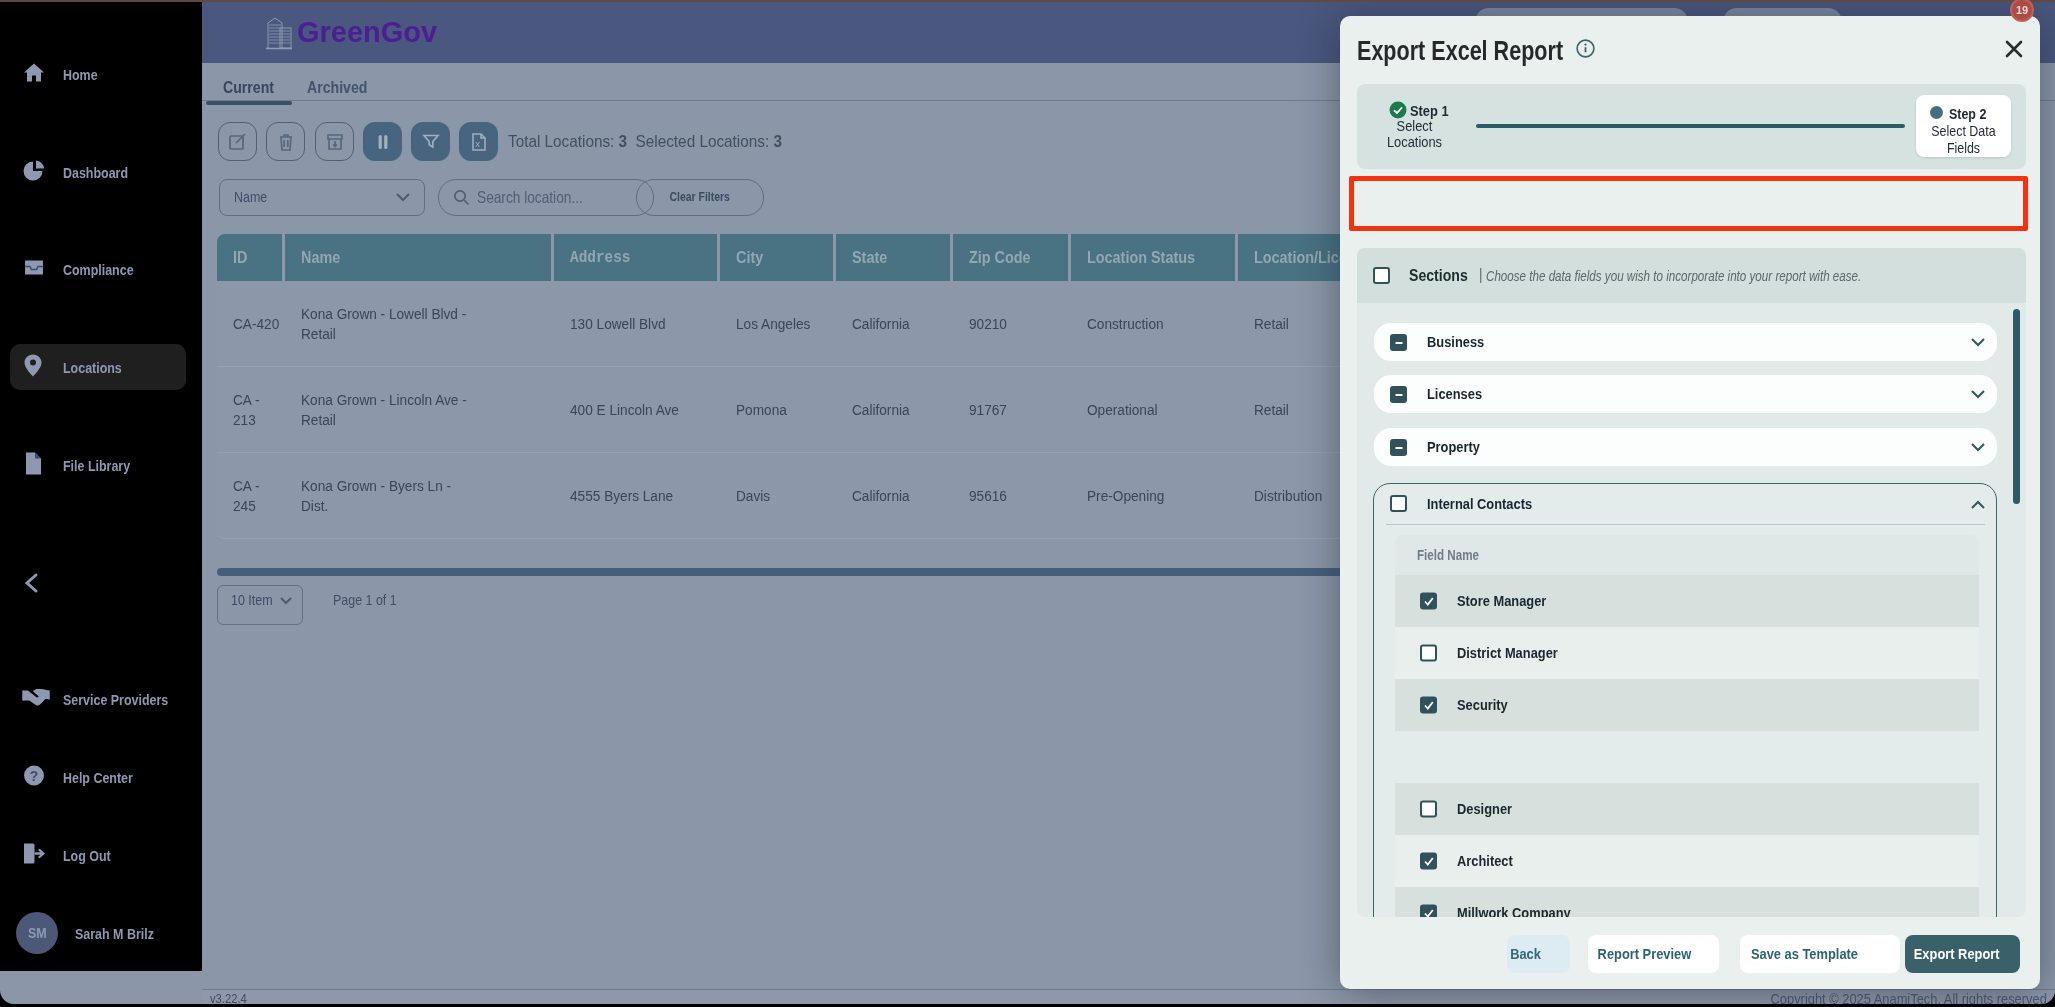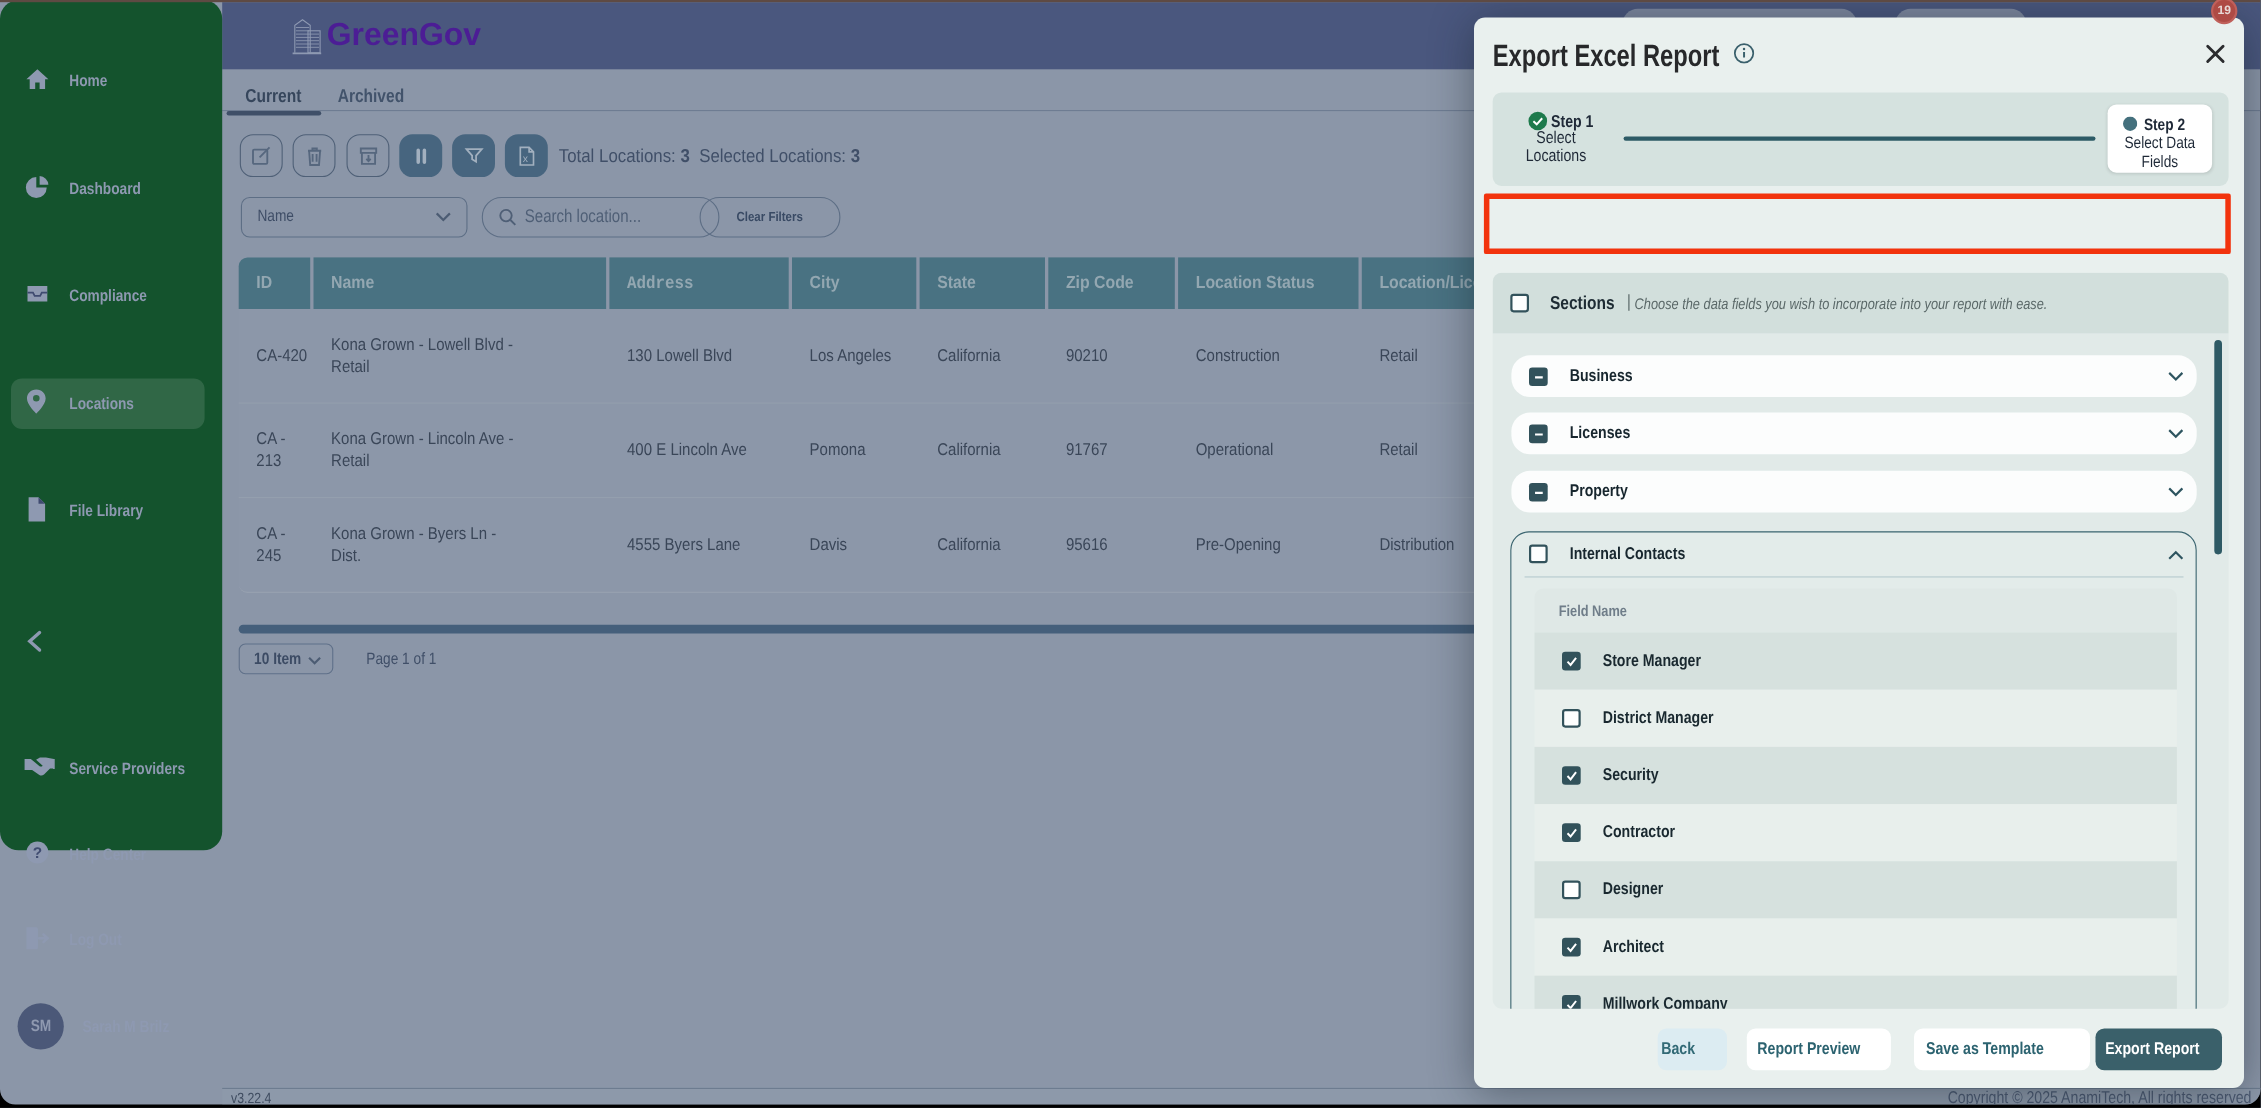--- a/index.html
+++ b/index.html
@@ -3,21 +3,21 @@
 <meta charset="utf-8">
 <style>
 * { margin:0; padding:0; box-sizing:border-box; }
 html,body { width:2055px; height:1007px; background:#000; font-family:"Liberation Sans", sans-serif; }
 .abs { position:absolute; }
 .cx { transform:scaleX(.83); transform-origin:0 50%; white-space:nowrap; }
 .cxc { display:inline-block; transform:scaleX(.83); white-space:nowrap; }
 #page { position:absolute; left:0; top:0; width:2055px; height:1004px; overflow:hidden; border-radius:0 0 14px 14px; background:#8b96a8; }
 #topline { position:absolute; left:0; top:0; width:2055px; height:2px; background:#5e4a43; z-index:30; }
 
-#sidebar { position:absolute; left:0; top:0; width:202px; height:773px; background:#14532d; z-index:5;border-radius:17px; }
+#sidebar { position:absolute; left:0; top:0; width:202px; height:971px; background:#000000; z-index:5; }
 .navitem { position:absolute; left:0; width:202px; height:40px; color:#8e99b1; font-size:15px; font-weight:700; }
 .navitem .ic { position:absolute; left:22px; top:50%; transform:translateY(-50%); }
 .navitem .lbl { position:absolute; left:63px; top:50%; transform:translateY(-50%) scaleX(.83); transform-origin:0 50%; white-space:nowrap; }
 #nav-active { position:absolute; left:10px; top:344px; width:176px; height:46px; background:rgba(255,255,255,.12); border-radius:10px; }
 
 #header { position:absolute; left:202px; top:2px; width:1853px; height:61px; background:#4a577e; }
 #logo-text { position:absolute; left:297px; top:16px; font-size:29px; font-weight:700; color:#4c1d95; z-index:6;}
 .hpill { position:absolute; top:8px; height:20px; background:#7e89a0; border-radius:14px 14px 0 0; }
 #badge { position:absolute; left:2010px; top:-2px; width:24px; height:24px; background:#ae4b45; border:2px solid #c0605a; border-radius:50%; color:#e7d9d6; font-size:11px; font-weight:700; text-align:center; line-height:20px; z-index:31; }
 
@@ -32,21 +32,21 @@
 
 .fbox { position:absolute; top:179px; height:37px; border:1.5px solid #5d6e85; }
 
 .th { position:absolute; top:234px; height:47px; background:#497282; color:#93a7b1; font-size:16px; font-weight:700; }
 .th span { position:absolute; left:16px; top:50%; transform:translateY(-50%) scaleX(.9); transform-origin:0 50%; white-space:nowrap; }
 .row { position:absolute; left:217px; width:1500px; background:#8c97a9; border-bottom:1px solid #97a1b0; }
 .cell { position:absolute; top:0; height:100%; font-size:15.5px; color:#3a4658; }
 .cell div { position:absolute; left:16px; top:50%; transform:translateY(-50%) scaleX(.88); transform-origin:0 50%; line-height:20px; white-space:nowrap; }
 #hscroll { position:absolute; left:217px; top:568px; width:1500px; height:8px; background:#455f7b; border-radius:4px; }
 
-#pagesize { position:absolute; left:217px; top:585px; width:86px; height:28px; border:1.5px solid #5f7089; border-radius:6px;font-weight:bold; }
+#pagesize { position:absolute; left:217px; top:585px; width:86px; height:40px; border:1.5px solid #5f7089; border-radius:6px; }
 #footer { position:absolute; left:202px; top:989px; width:1853px; height:15px; background:#8d99aa; border-top:1.5px solid #6d7c90; }
 
 #modal { position:absolute; left:1340px; top:16px; width:700px; height:973px; background:#e9f0ee; border-radius:10px; box-shadow:0 4px 40px rgba(20,30,40,.45); z-index:20; }
 #modal * { position:absolute; }
 #modal span.cxc { position:static; }
 #m-title { left:17px; top:19px; font-size:28px; font-weight:700; color:#27282a; transform:scaleX(.77); transform-origin:0 0; white-space:nowrap; }
 #stepcard { left:17px; top:68px; width:669px; height:85px; background:#d5e2df; border-radius:8px; }
 .stept { font-size:15.5px; color:#1f2937; text-align:center; transform:scaleX(.83); }
 #redbox { left:9px; top:160px; width:679px; height:55px; border:5px solid #f2330d; border-radius:2px; z-index:2;}
 #loadbtn { left:17px; top:167px; width:665px; height:42px; background:#cbdde2; border-radius:6px; text-align:center; line-height:42px; font-size:15.5px; font-weight:700; color:#235d6a; }
@@ -416,28 +416,20 @@
           <div class="flbl">District Manager</div>
         </div>
         <div class="frow" style="top:195px; background:#d6e1de;">
           <div class="cb on">
               <svg width="11" height="11" viewBox="0 0 11 11">
                 <path d="M1.5 5.5 l2.8 3 l5 -6.5" fill="none" stroke="#fff" stroke-width="1.8"></path>
               </svg>
             </div>
           <div class="flbl">Security</div>
         </div>
-        <div class="frow" style="top:247px; background:#e8efec;">
-          <div class="cb on">
-              <svg width="11" height="11" viewBox="0 0 11 11">
-                <path d="M1.5 5.5 l2.8 3 l5 -6.5" fill="none" stroke="#fff" stroke-width="1.8"></path>
-              </svg>
-            </div>
-          <div class="flbl">Contractor</div>
-        </div>
         <div class="frow" style="top:299px; background:#d6e1de;">
           <div class="cb off"></div>
           <div class="flbl">Designer</div>
         </div>
         <div class="frow" style="top:351px; background:#e8efec;">
           <div class="cb on">
               <svg width="11" height="11" viewBox="0 0 11 11">
                 <path d="M1.5 5.5 l2.8 3 l5 -6.5" fill="none" stroke="#fff" stroke-width="1.8"></path>
               </svg>
             </div>

